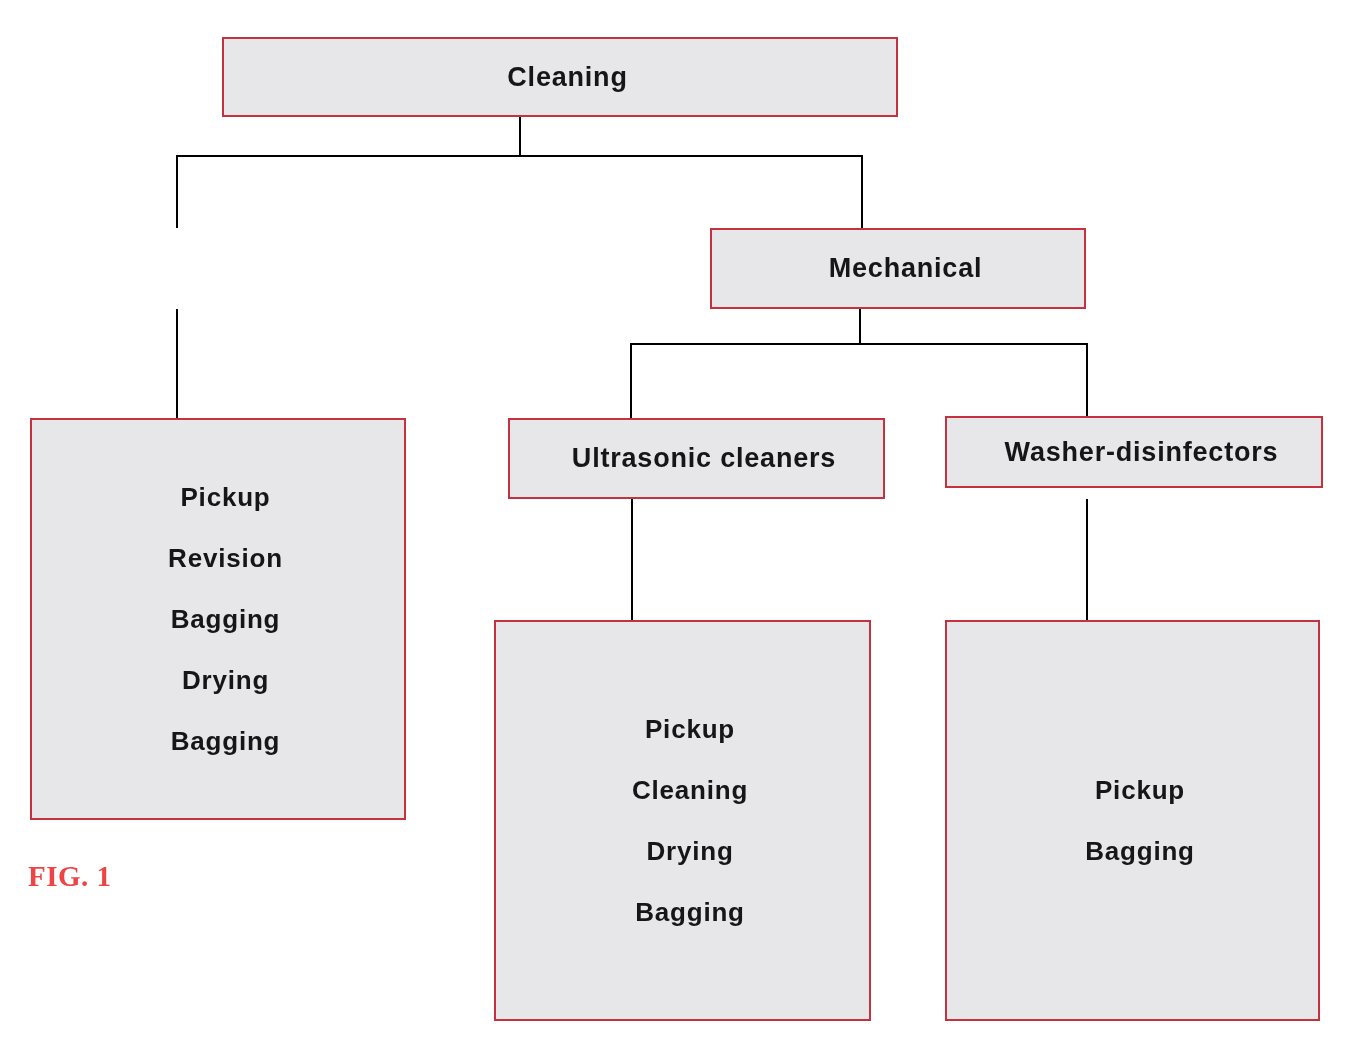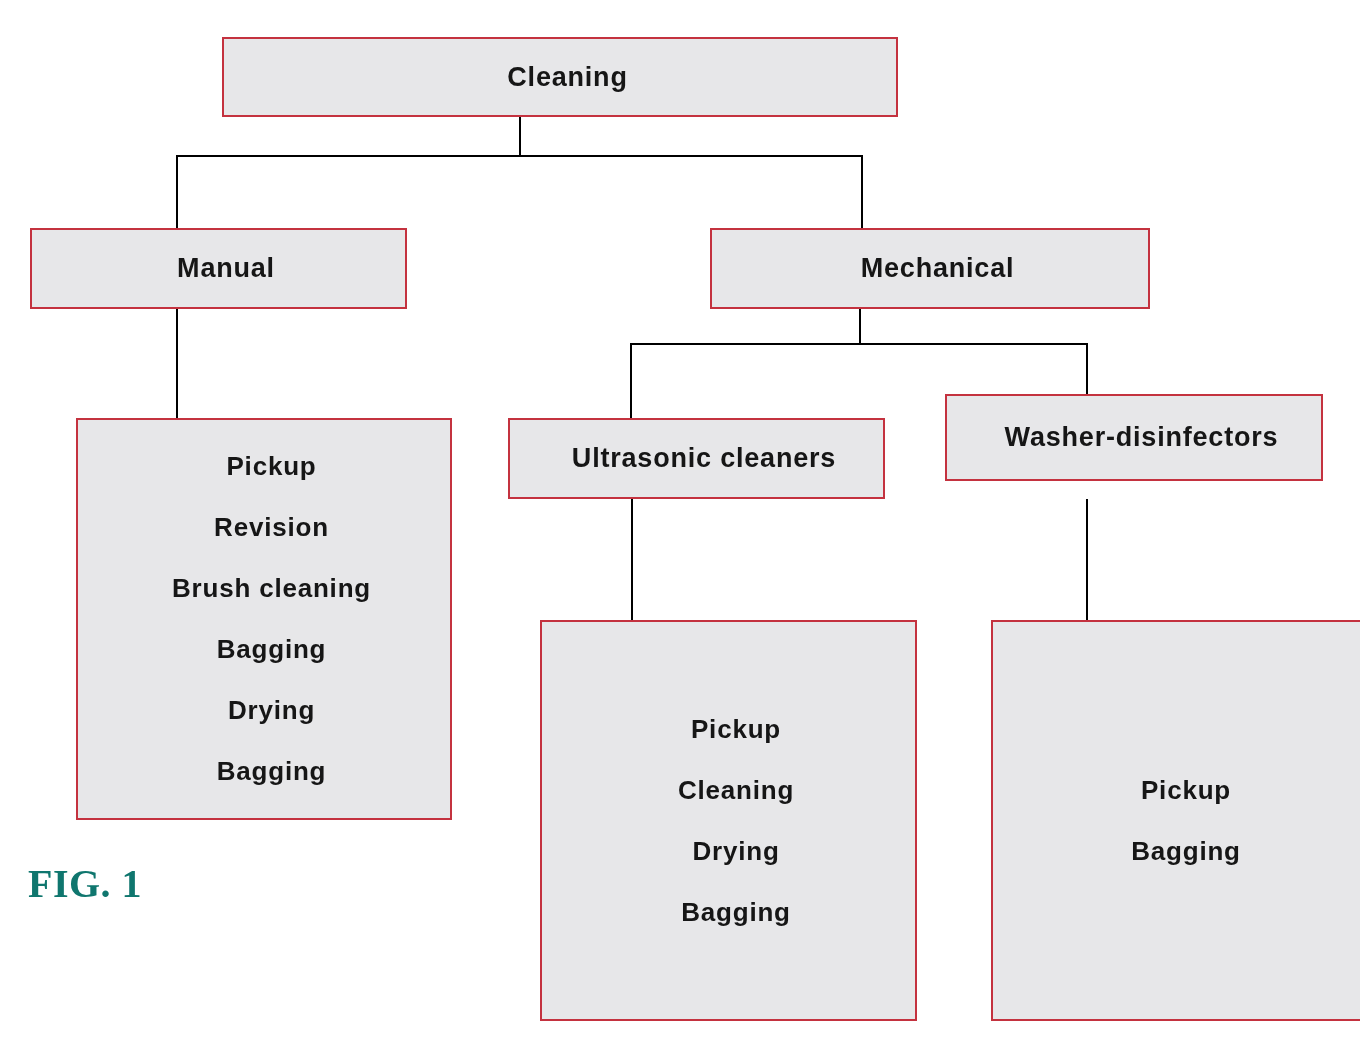--- a/index.html
+++ b/index.html
@@ -34,47 +34,46 @@
     text-align: center;
     padding-left: 15px;
   }
   .node-label {
     font-size: 27px;
     font-weight: 700;
     letter-spacing: 0.8px;
   }
   .list {
     flex-direction: column;
-    margin-left: 46px;
   }
   .step {
     font-size: 26px;
     font-weight: 700;
     letter-spacing: 0.8px;
     line-height: 1.5;
     margin: 11px 0;
     max-width: 340px;
   }
   
   #box-cleaning        { left: 222px; top: 37px;  width: 676px; height: 80px; }
   #box-manual          { left: 30px;  top: 228px; width: 377px; height: 81px; }
-  #box-mechanical      { left: 710px; top: 228px; width: 440px; height: 81px; }
+  #box-mechanical      { left: 710px; top: 228px; width: 376px; height: 81px; }
   #box-ultrasonic      { left: 508px; top: 418px; width: 377px; height: 81px; }
-  #box-washer          { left: 945px; top: 394px; width: 378px; height: 87px; }
+  #box-washer          { left: 945px; top: 416px; width: 378px; height: 72px; }
   #box-manual-list     { left: 30px;  top: 418px; width: 376px; height: 402px; }
   #box-ultrasonic-list { left: 494px; top: 620px; width: 377px; height: 401px; }
   #box-washer-list     { left: 945px; top: 620px; width: 375px; height: 401px; }
   .fig-label {
     position: absolute;
     left: 28px;
     top: 860px;
     font-family: "Liberation Serif", serif;
-    font-size: 40px;
+    font-size: 29px;
     font-weight: 700;
-    color: #0f766e;
+    color: #ef4444;
     letter-spacing: 0.5px;
   }
 </style>
 </head>
 <body>
 
 <div class="canvas">
 
   <svg class="connectors" viewBox="0 0 1360 1056" xmlns="http://www.w3.org/2000/svg">
 
@@ -90,40 +89,36 @@
 
     <line x1="632" y1="499" x2="632" y2="621" stroke="#000000" stroke-width="2"></line>
 
     <line x1="1087" y1="499" x2="1087" y2="621" stroke="#000000" stroke-width="2"></line>
   </svg>
 
   <div class="box" id="box-cleaning">
     <span class="node-label">Cleaning</span>
   </div>
 
-  <div class="box" id="box-manual">
-    <span class="node-label">Manual</span>
-  </div>
 
   <div class="box" id="box-mechanical">
     <span class="node-label">Mechanical</span>
   </div>
 
   <div class="box" id="box-ultrasonic">
     <span class="node-label">Ultrasonic cleaners</span>
   </div>
 
   <div class="box" id="box-washer">
     <span class="node-label">Washer-disinfectors</span>
   </div>
 
   <div class="box list" id="box-manual-list">
     <span class="step">Pickup</span>
     <span class="step">Revision</span>
-    <span class="step">Brush cleaning</span>
     <span class="step">Bagging</span>
     <span class="step">Drying</span>
     <span class="step">Bagging</span>
   </div>
 
   <div class="box list" id="box-ultrasonic-list">
     <span class="step">Pickup</span>
     <span class="step">Cleaning</span>
     <span class="step">Drying</span>
     <span class="step">Bagging</span>

